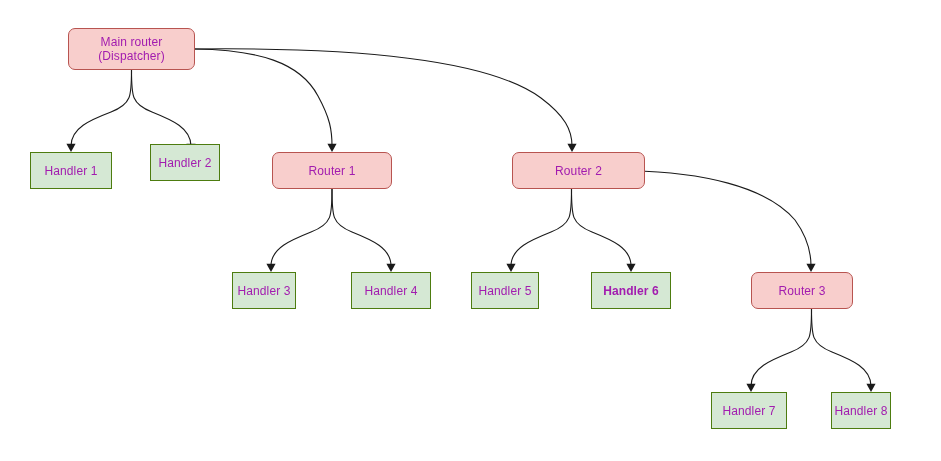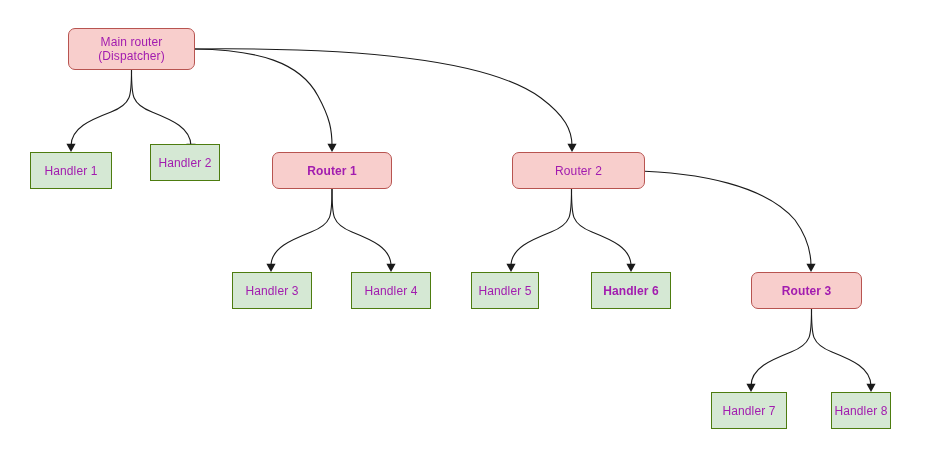--- a/index.html
+++ b/index.html
@@ -91,24 +91,24 @@
       <path class="edge-head" d="M 806.4 263.8 L 815.6 263.8 L 811 272 Z"></path>
       <path class="edge-head" d="M 746.4 383.8 L 755.6 383.8 L 751 392 Z"></path>
       <path class="edge-head" d="M 866.4 383.8 L 875.6 383.8 L 871 392 Z"></path>
     </svg>
 
   <div id="node-layer">
       <div class="node router" style="left: 68px; top: 28px; width: 127px; height: 42px;"><span>Main router
 (Dispatcher)</span></div>
       <div class="node handler" style="left: 30px; top: 152px; width: 82px; height: 37px;"><span>Handler 1</span></div>
       <div class="node handler" style="left: 150px; top: 144px; width: 70px; height: 37px; align-items: center;"><span>Handler 2</span></div>
-      <div class="node router" style="left: 272px; top: 152px; width: 120px; height: 37px; font-weight: bold;"><span>Router 1</span></div>
+      <div class="node router" style="left: 272px; top: 152px; width: 120px; height: 37px;"><span>Router 1</span></div>
       <div class="node router" style="left: 512px; top: 152px; width: 133px; height: 37px;"><span>Router 2</span></div>
-      <div class="node handler" style="left: 232px; top: 272px; width: 80px; height: 37px;"><span>Handler 3</span></div>
+      <div class="node handler" style="left: 232px; top: 272px; width: 64px; height: 37px;"><span>Handler 3</span></div>
       <div class="node handler" style="left: 351px; top: 272px; width: 80px; height: 37px;"><span>Handler 4</span></div>
       <div class="node handler" style="left: 471px; top: 272px; width: 68px; height: 37px;"><span>Handler 5</span></div>
       <div class="node handler" style="left: 591px; top: 272px; width: 80px; height: 37px; font-weight: bold;"><span>Handler 6</span></div>
-      <div class="node router" style="left: 751px; top: 272px; width: 111px; height: 37px; font-weight: bold;"><span>Router 3</span></div>
+      <div class="node router" style="left: 751px; top: 272px; width: 102px; height: 37px;"><span>Router 3</span></div>
       <div class="node handler" style="left: 711px; top: 392px; width: 76px; height: 37px;"><span>Handler 7</span></div>
       <div class="node handler" style="left: 831px; top: 392px; width: 60px; height: 37px; justify-content: center;"><span>Handler 8</span></div>
     </div>
 
 </div>
 
 </body></html>

